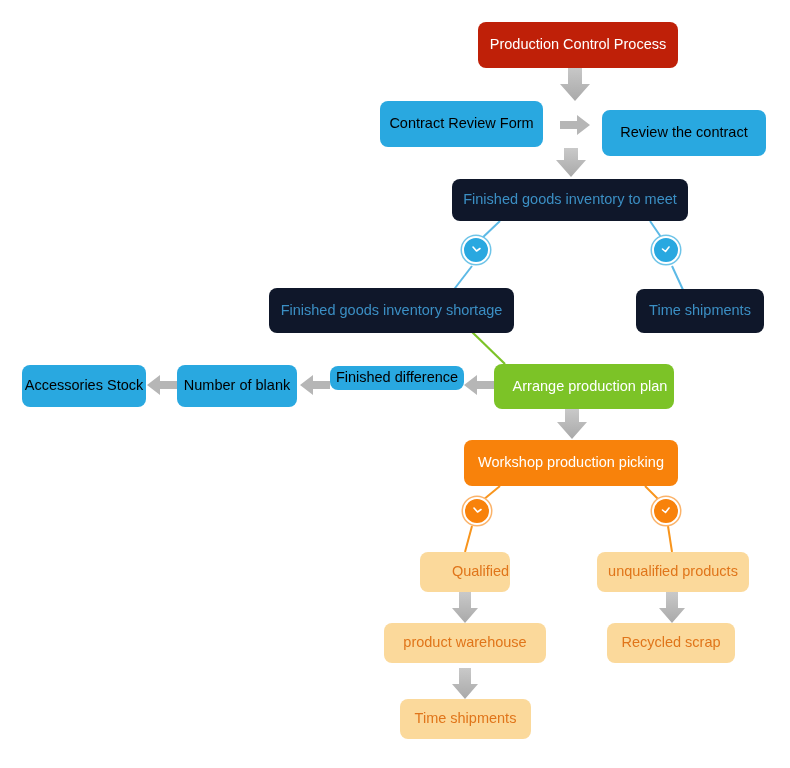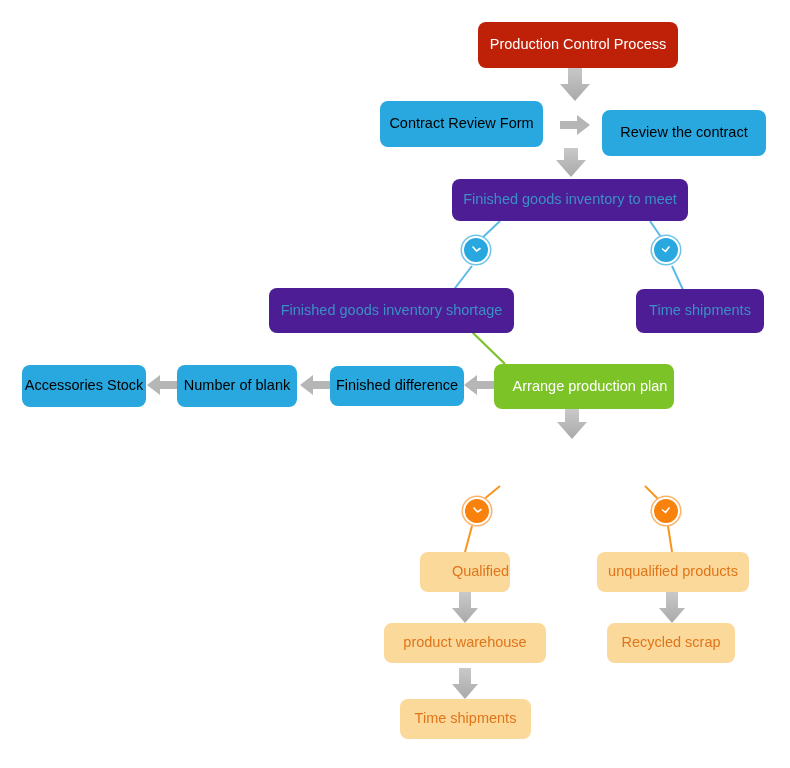--- a/index.html
+++ b/index.html
@@ -41,21 +41,21 @@
   }
   .node.red {
     background: #bf2008;
     color: #ffffff;
   }
   .node.blue {
     background: #29a8e0;
     color: #000000;
   }
   .node.lightblue {
-    background: #4c1d95;
+    background: #0f172a;
     color: #3b8fc4;
   }
   .node.green {
     background: #7cc327;
     color: #ffffff;
     padding-left: 26px;
   }
   .node.orange {
     background: #f8820b;
     color: #ffffff;
@@ -188,32 +188,35 @@
   </div>
 
   <div class="node lightblue" style="left:636px; top:289px; width:128px; height:44px;">
     <span>Time shipments</span>
   </div>
 
   <div class="node green" style="left:494px; top:364px; width:180px; height:45px;">
     <span>Arrange production plan</span>
   </div>
 
-  <div class="node blue" style="left:330px; top:366px; width:134px; height:40px;">
+  <div class="node blue" style="left:330px; top:366px; width:134px; height:24px;">
     <span>Finished difference</span>
   </div>
 
   <div class="node blue" style="left:177px; top:365px; width:120px; height:42px;">
     <span>Number of blank</span>
   </div>
 
   <div class="node blue" style="left:22px; top:365px; width:124px; height:42px;text-align:center;">
     <span>Accessories Stock</span>
   </div>
 
+  <div class="node orange" style="left:464px; top:440px; width:214px; height:46px;">
+    <span>Workshop production picking</span>
+  </div>
 
   <div class="node lightorange" style="left:420px; top:552px; width:90px; height:40px;padding-left:45px;">
     <span>Qualified</span>
   </div>
 
   <div class="node lightorange" style="left:597px; top:552px; width:152px; height:40px;">
     <span>unqualified products</span>
   </div>
 
   <div class="node lightorange" style="left:384px; top:623px; width:162px; height:40px;">

